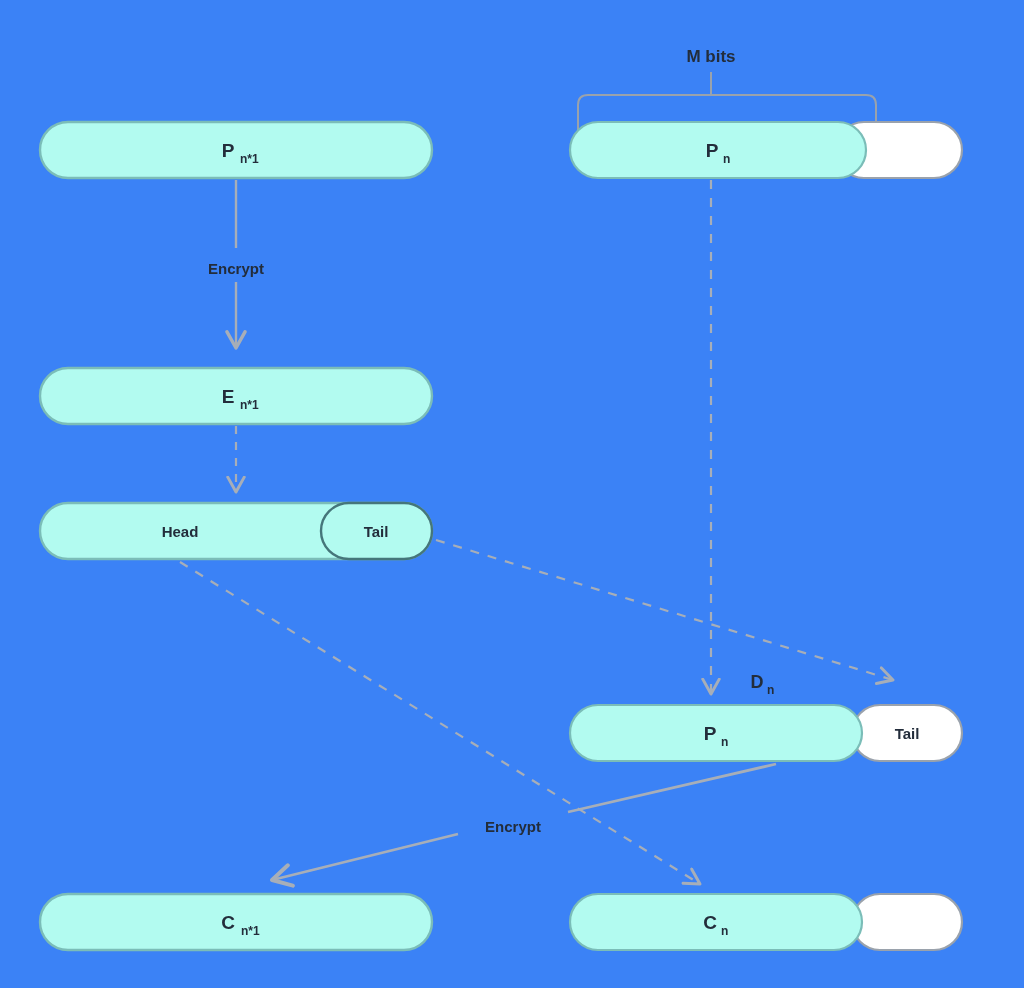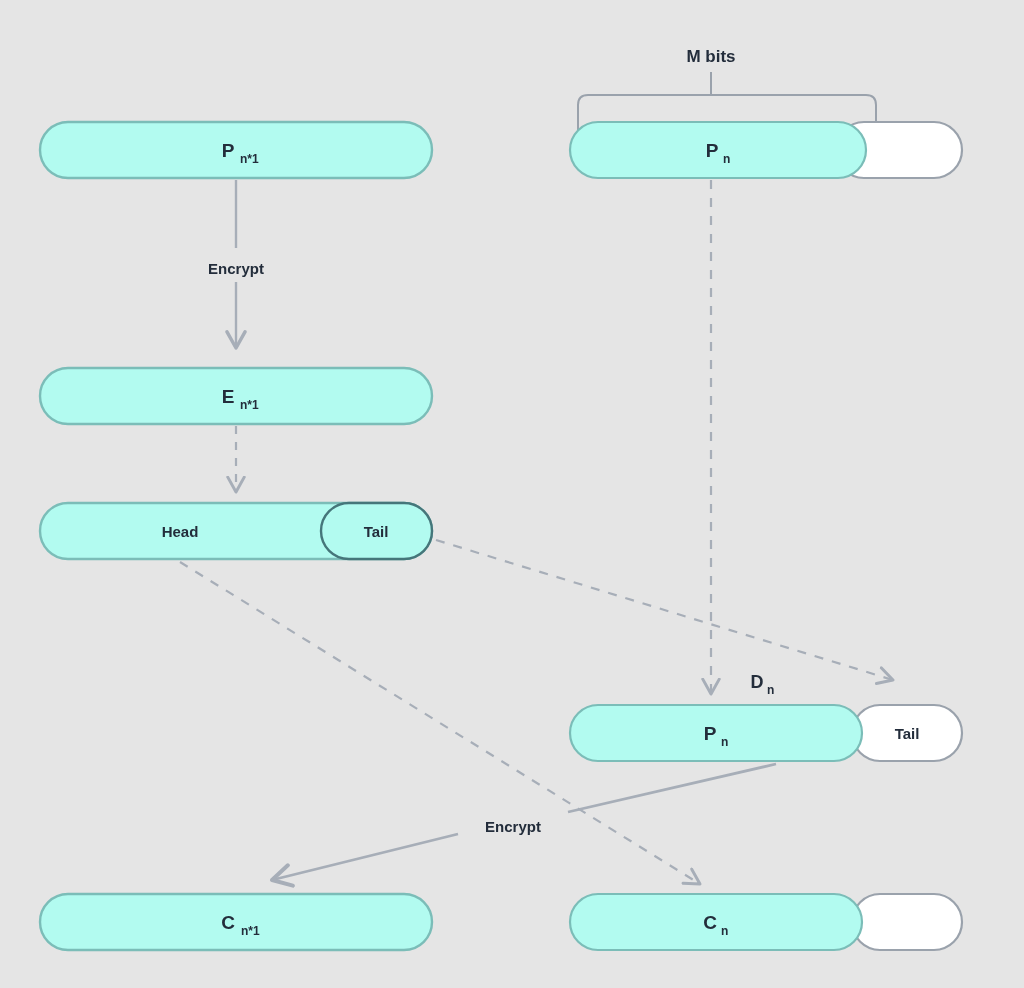--- a/index.html
+++ b/index.html
@@ -11,21 +11,21 @@
   body {
     width: 1024px;
     height: 988px;
     font-family: "Liberation Sans", sans-serif;
     overflow: hidden;
   }
   #diagram-root {
     position: relative;
     width: 1024px;
     height: 988px;
-    background: #e5e5e5;
+    background: #3b82f6;
   }
   svg.canvas {
     position: absolute;
     top: 0;
     left: 0;
     width: 1024px;
     height: 988px;
     display: block;
   }
   .box-label {

